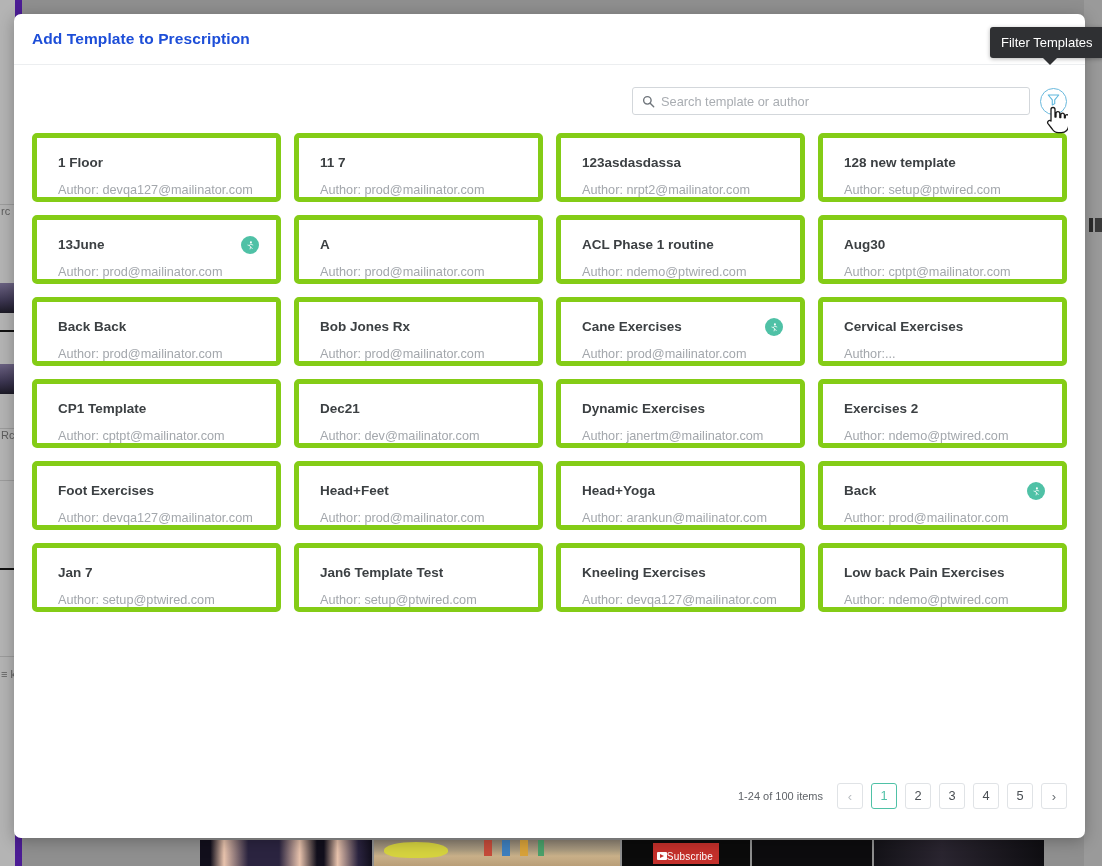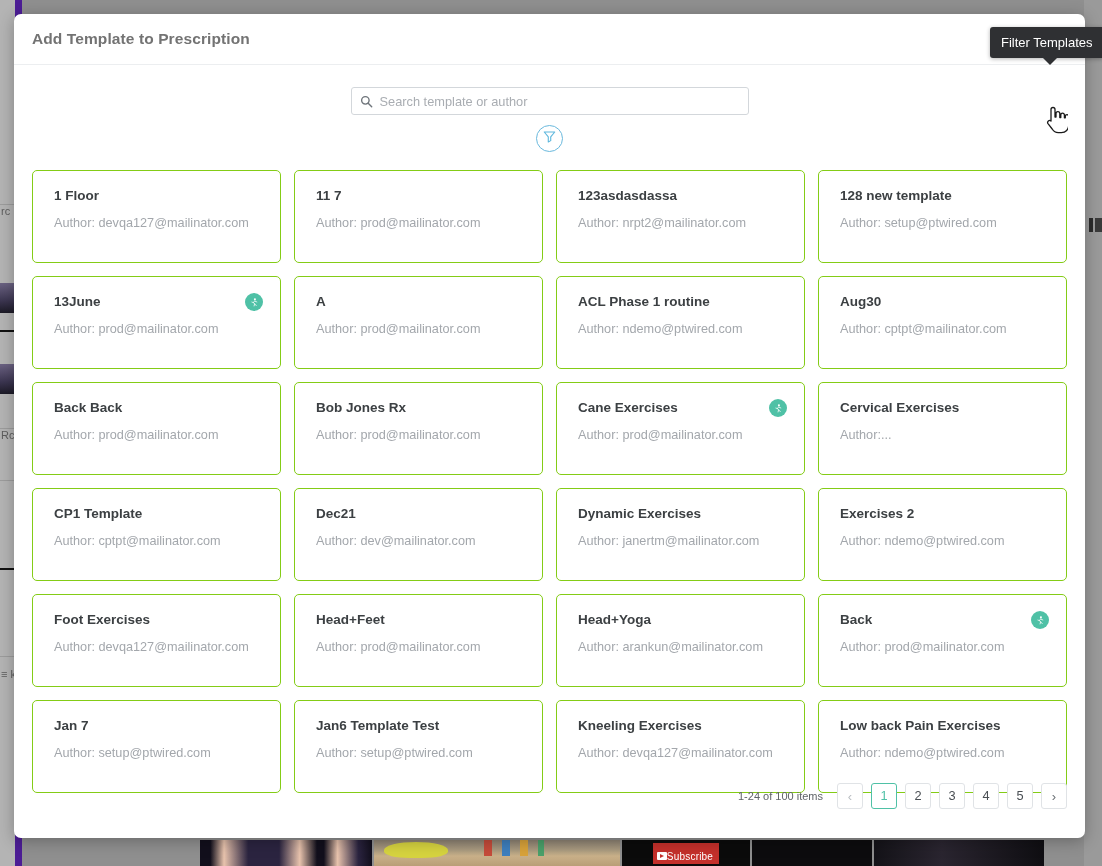--- a/index.html
+++ b/index.html
@@ -153,21 +153,21 @@
     height: 51px;
     border-bottom: 1px solid #eceef0;
     display: flex;
     align-items: center;
     padding: 0 18px 0 18px;
     position: relative;
   }
   .modal-title {
     font-size: 15.5px;
     font-weight: bold;
-    color: #737373;
+    color: #1d4ed8;
     letter-spacing: .1px;
   }
   .close-btn {
     position: absolute;
     right: 16px;
     top: 12px;
     width: 26px;
     height: 26px;
     display: flex;
     align-items: center;
@@ -207,21 +207,20 @@
   }
 
   
   .toolbar {
     padding: 22px 18px 0 18px;
     display: flex;
     justify-content: flex-end;
     align-items: center;
     gap: 10px;
     position: relative;
-    flex-direction: column;
   }
   .search-wrap {
     width: 398px;
     height: 28px;
     border: 1px solid #d3d7db;
     border-radius: 3px;
     display: flex;
     align-items: center;
     padding: 0 8px;
     background: #fff;
@@ -267,23 +266,23 @@
   }
 
   
   .grid {
     margin: 18px 18px 0 18px;
     display: grid;
     grid-template-columns: repeat(4, 1fr);
     gap: 13px 13px;
   }
   .card {
-    border: 1px solid #84cc16;
+    border: 5px solid #84cc16;
     border-radius: 5px;
-    height: 93px;
+    height: 69px;
     padding: 17px 18px 0 21px;
     background: #fff;
     position: relative;
     cursor: pointer;
   }
   .card-title {
     font-size: 13.5px;
     font-weight: bold;
     color: #3c4043;
     line-height: 16px;

